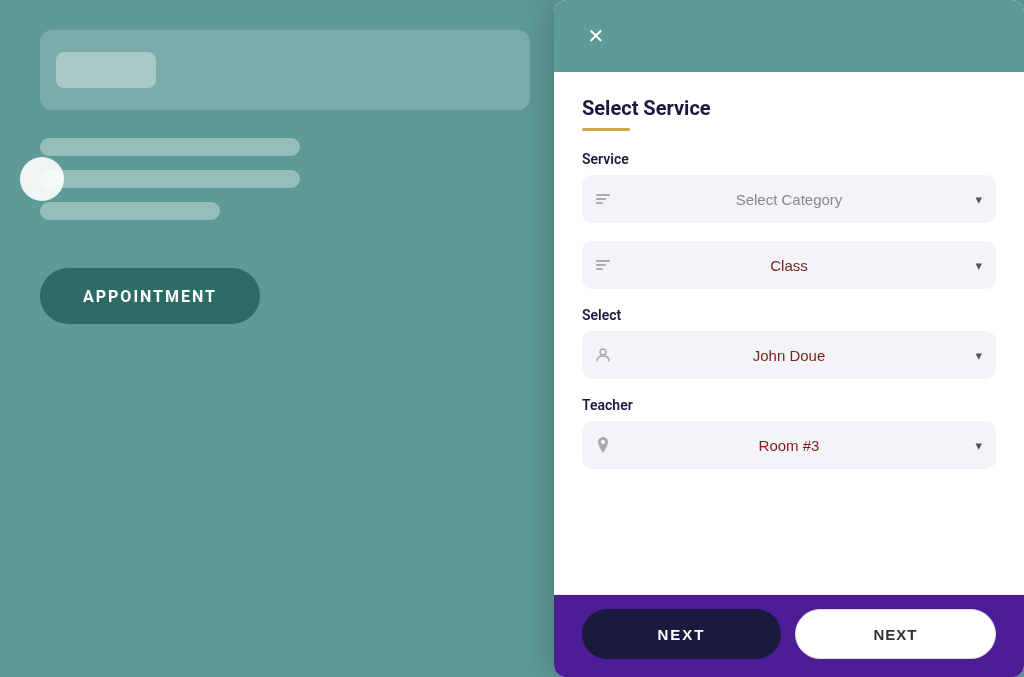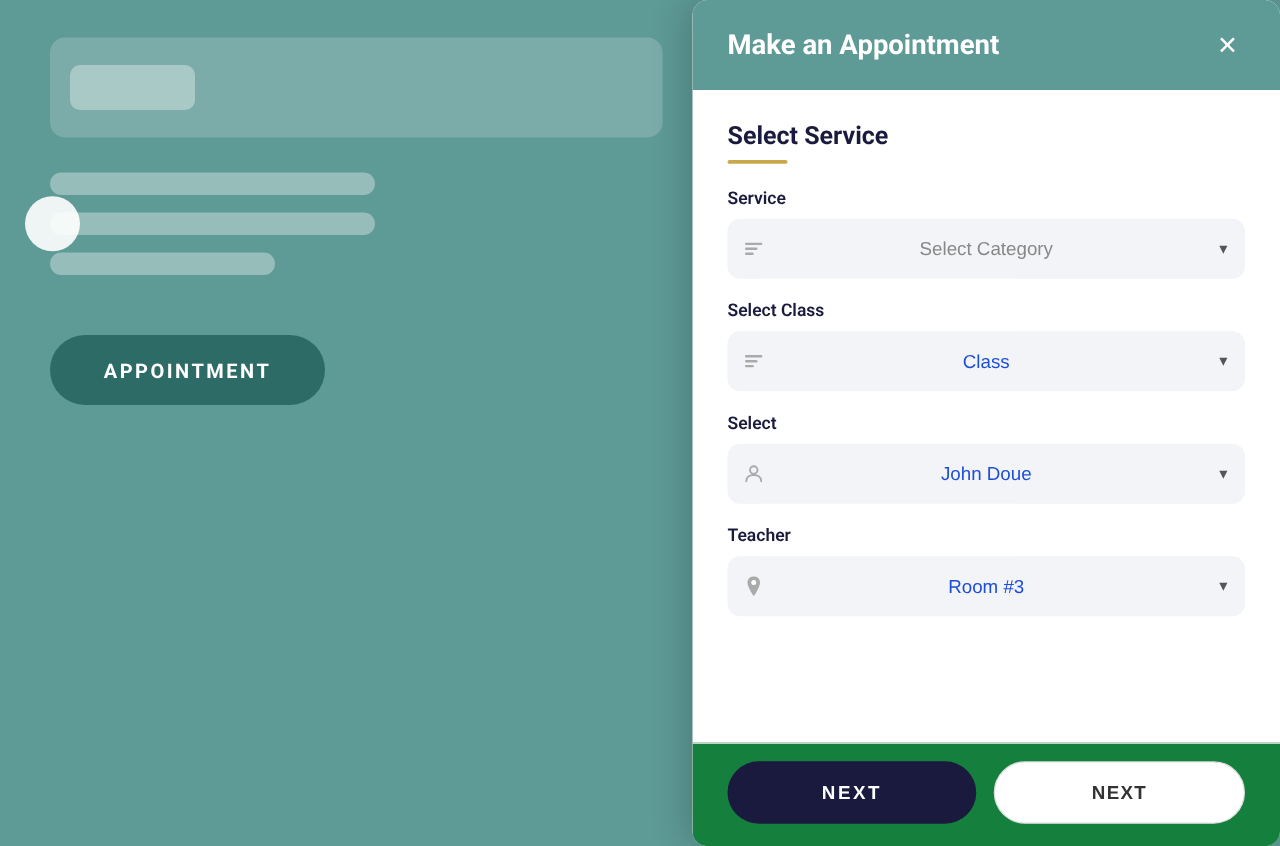--- a/index.html
+++ b/index.html
@@ -190,21 +190,21 @@
       padding: 0 40px 0 40px;
       font-size: 15px;
       color: #888;
       appearance: none;
       cursor: pointer;
       outline: none;
       text-align: center;
     }
 
     .select-box.has-value {
-      color: #1d4ed8;
+      color: #7f1d1d;
     }
 
     .select-icon-left {
       position: absolute;
       left: 12px;
       top: 50%;
       transform: translateY(-50%);
       width: 18px;
       height: 18px;
       display: flex;
@@ -223,21 +223,21 @@
       font-size: 13px;
       pointer-events: none;
     }
 
     
     .modal-footer {
       padding: 14px 28px 18px 28px;
       display: flex;
       gap: 14px;
       flex-shrink: 0;
-      background: #15803d;
+      background: #4c1d95;
       border-top: 1px solid #f0f0f0;
     }
 
     .btn-next {
       flex: 1;
       height: 50px;
       background: #1a1a3e;
       color: white;
       border: none;
       border-radius: 30px;
@@ -278,21 +278,20 @@
   <div class="bg-btn">
     <span>APPOINTMENT</span>
   </div>
 </div>
 
 <div class="bg-small-card"></div>
 
 <div class="modal-panel">
 
   <div class="modal-header">
-    <span class="modal-title">Make an Appointment</span>
     <span class="close-btn">✕</span>
   </div>
 
   <div class="modal-body">
 
     <div class="section-title">Select Service</div>
     <div class="section-underline"></div>
 
     <div class="field-group">
       <span class="field-label">Service</span>
@@ -308,21 +307,20 @@
           <option value="">Select Category</option>
           <option value="health">Health</option>
           <option value="education">Education</option>
           <option value="sports">Sports</option>
         </select>
         <span class="select-icon-right">▾</span>
       </div>
     </div>
 
     <div class="field-group">
-      <span class="field-label">Select Class</span>
       <div class="select-wrapper">
         <span class="select-icon-left">
           <svg width="14" height="10" viewBox="0 0 14 10" fill="none">
             <rect x="0" y="0" width="14" height="2" rx="1" fill="#aaa"></rect>
             <rect x="0" y="4" width="10" height="2" rx="1" fill="#aaa"></rect>
             <rect x="0" y="8" width="7" height="2" rx="1" fill="#aaa"></rect>
           </svg>
         </span>
         <select class="select-box has-value">
           <option value="class" selected="">Class</option>

